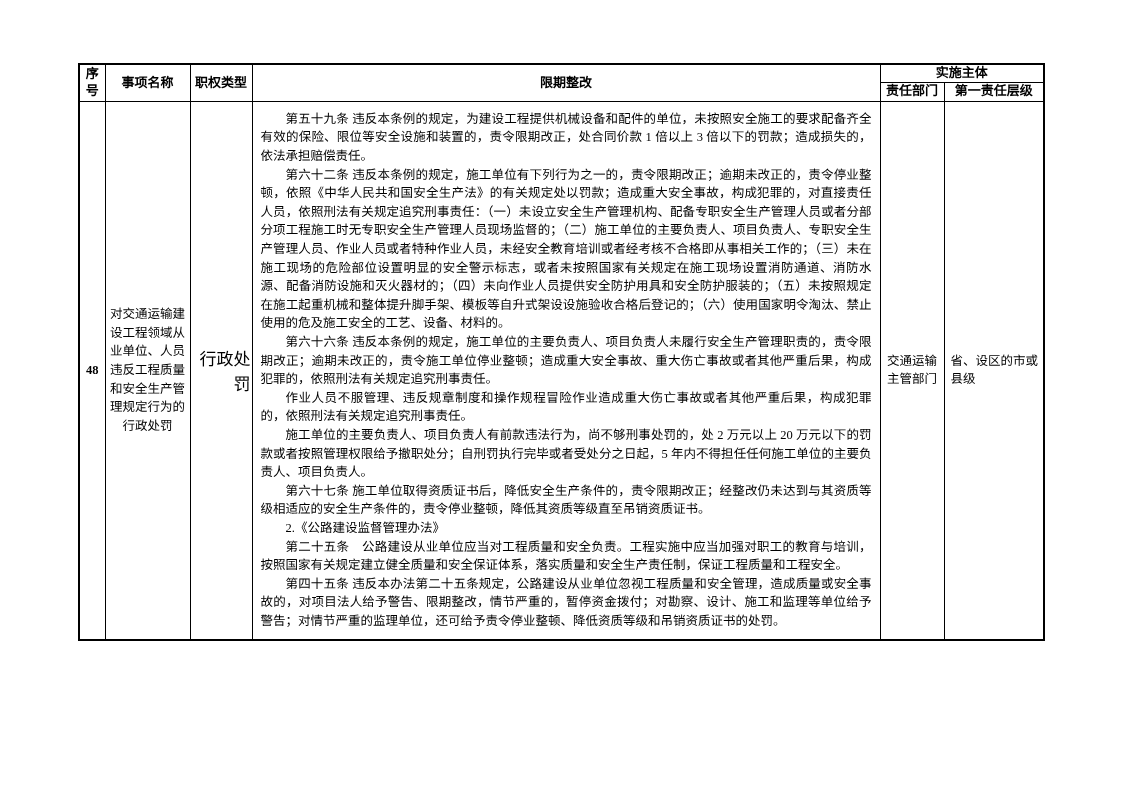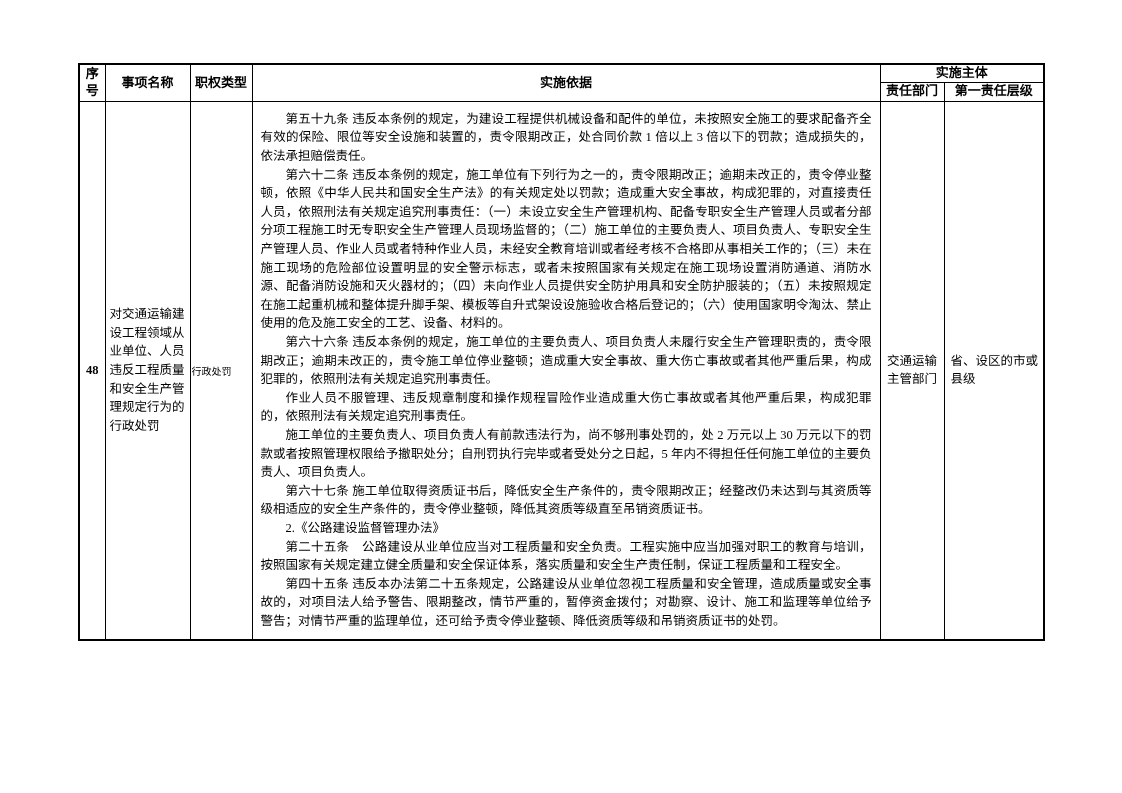--- a/index.html
+++ b/index.html
@@ -22,24 +22,24 @@
     font-weight:bold;font-size:13px;text-align:center;padding:0 2px;line-height:1.3;
   }
   .th-serial{white-space:pre-line;}
   tr.hrow1{height:16px;}
   tr.hrow2{height:19px;}
   tr.body-row{height:517px;}
   td.cell-serial{
     text-align:center;font-size:12.5px;font-weight:bold;
   }
   td.cell-name{
-    padding:16px 4px;font-size:12.5px;line-height:18.6px;text-align:left;
+    padding:16px 4px;font-size:12.5px;line-height:18.6px;text-align:center;
   }
   td.cell-type{
-    text-align:left;font-size:10px;
+    text-align:right;font-size:17px;
   }
   td.cell-basis{
     padding:8px 8px;
   }
   td.cell-basis p{
     margin:0;text-indent:2em;text-align:justify;
     font-size:12.5px;line-height:18.6px;
   }
   td.cell-dept{
     text-align:center;font-size:12.5px;line-height:18.6px;padding:0 3px;
@@ -65,39 +65,39 @@
       <col style="width:628px">
       <col style="width:64px">
       <col style="width:100px">
     </colgroup>
     <thead>
       <tr class="hrow1">
         <th rowspan="2" class="th-serial">序
 号</th>
         <th rowspan="2">事项名称</th>
         <th rowspan="2">职权类型</th>
-        <th rowspan="2">实施依据</th>
+        <th rowspan="2">限期整改</th>
         <th colspan="2">实施主体</th>
       </tr>
       <tr class="hrow2">
         <th>责任部门</th>
         <th>第一责任层级</th>
       </tr>
     </thead>
     <tbody>
       <tr class="body-row">
         <td class="cell-serial">48</td>
         <td class="cell-name">对交通运输建设工程领域从业单位、人员违反工程质量和安全生产管理规定行为的行政处罚</td>
         <td class="cell-type">行政处罚</td>
         <td class="cell-basis">
             <p>第五十九条 违反本条例的规定，为建设工程提供机械设备和配件的单位，未按照安全施工的要求配备齐全有效的保险、限位等安全设施和装置的，责令限期改正，处合同价款 1 倍以上 3 倍以下的罚款；造成损失的，依法承担赔偿责任。</p>
             <p>第六十二条 违反本条例的规定，施工单位有下列行为之一的，责令限期改正；逾期未改正的，责令停业整顿，依照《中华人民共和国安全生产法》的有关规定处以罚款；造成重大安全事故，构成犯罪的，对直接责任人员，依照刑法有关规定追究刑事责任：（一）未设立安全生产管理机构、配备专职安全生产管理人员或者分部分项工程施工时无专职安全生产管理人员现场监督的；（二）施工单位的主要负责人、项目负责人、专职安全生产管理人员、作业人员或者特种作业人员，未经安全教育培训或者经考核不合格即从事相关工作的；（三）未在施工现场的危险部位设置明显的安全警示标志，或者未按照国家有关规定在施工现场设置消防通道、消防水源、配备消防设施和灭火器材的；（四）未向作业人员提供安全防护用具和安全防护服装的；（五）未按照规定在施工起重机械和整体提升脚手架、模板等自升式架设设施验收合格后登记的；（六）使用国家明令淘汰、禁止使用的危及施工安全的工艺、设备、材料的。</p>
             <p>第六十六条 违反本条例的规定，施工单位的主要负责人、项目负责人未履行安全生产管理职责的，责令限期改正；逾期未改正的，责令施工单位停业整顿；造成重大安全事故、重大伤亡事故或者其他严重后果，构成犯罪的，依照刑法有关规定追究刑事责任。</p>
             <p>作业人员不服管理、违反规章制度和操作规程冒险作业造成重大伤亡事故或者其他严重后果，构成犯罪的，依照刑法有关规定追究刑事责任。</p>
-            <p>施工单位的主要负责人、项目负责人有前款违法行为，尚不够刑事处罚的，处 2 万元以上 30 万元以下的罚款或者按照管理权限给予撤职处分；自刑罚执行完毕或者受处分之日起，5 年内不得担任任何施工单位的主要负责人、项目负责人。</p>
+            <p>施工单位的主要负责人、项目负责人有前款违法行为，尚不够刑事处罚的，处 2 万元以上 20 万元以下的罚款或者按照管理权限给予撤职处分；自刑罚执行完毕或者受处分之日起，5 年内不得担任任何施工单位的主要负责人、项目负责人。</p>
             <p>第六十七条 施工单位取得资质证书后，降低安全生产条件的，责令限期改正；经整改仍未达到与其资质等级相适应的安全生产条件的，责令停业整顿，降低其资质等级直至吊销资质证书。</p>
             <p>2.《公路建设监督管理办法》</p>
             <p>第二十五条　公路建设从业单位应当对工程质量和安全负责。工程实施中应当加强对职工的教育与培训，按照国家有关规定建立健全质量和安全保证体系，落实质量和安全生产责任制，保证工程质量和工程安全。</p>
             <p>第四十五条 违反本办法第二十五条规定，公路建设从业单位忽视工程质量和安全管理，造成质量或安全事故的，对项目法人给予警告、限期整改，情节严重的，暂停资金拨付；对勘察、设计、施工和监理等单位给予警告；对情节严重的监理单位，还可给予责令停业整顿、降低资质等级和吊销资质证书的处罚。</p>
           </td>
         <td class="cell-dept">交通运输主管部门</td>
         <td class="cell-level">省、设区的市或县级</td>
       </tr>
     </tbody>
   </table>

